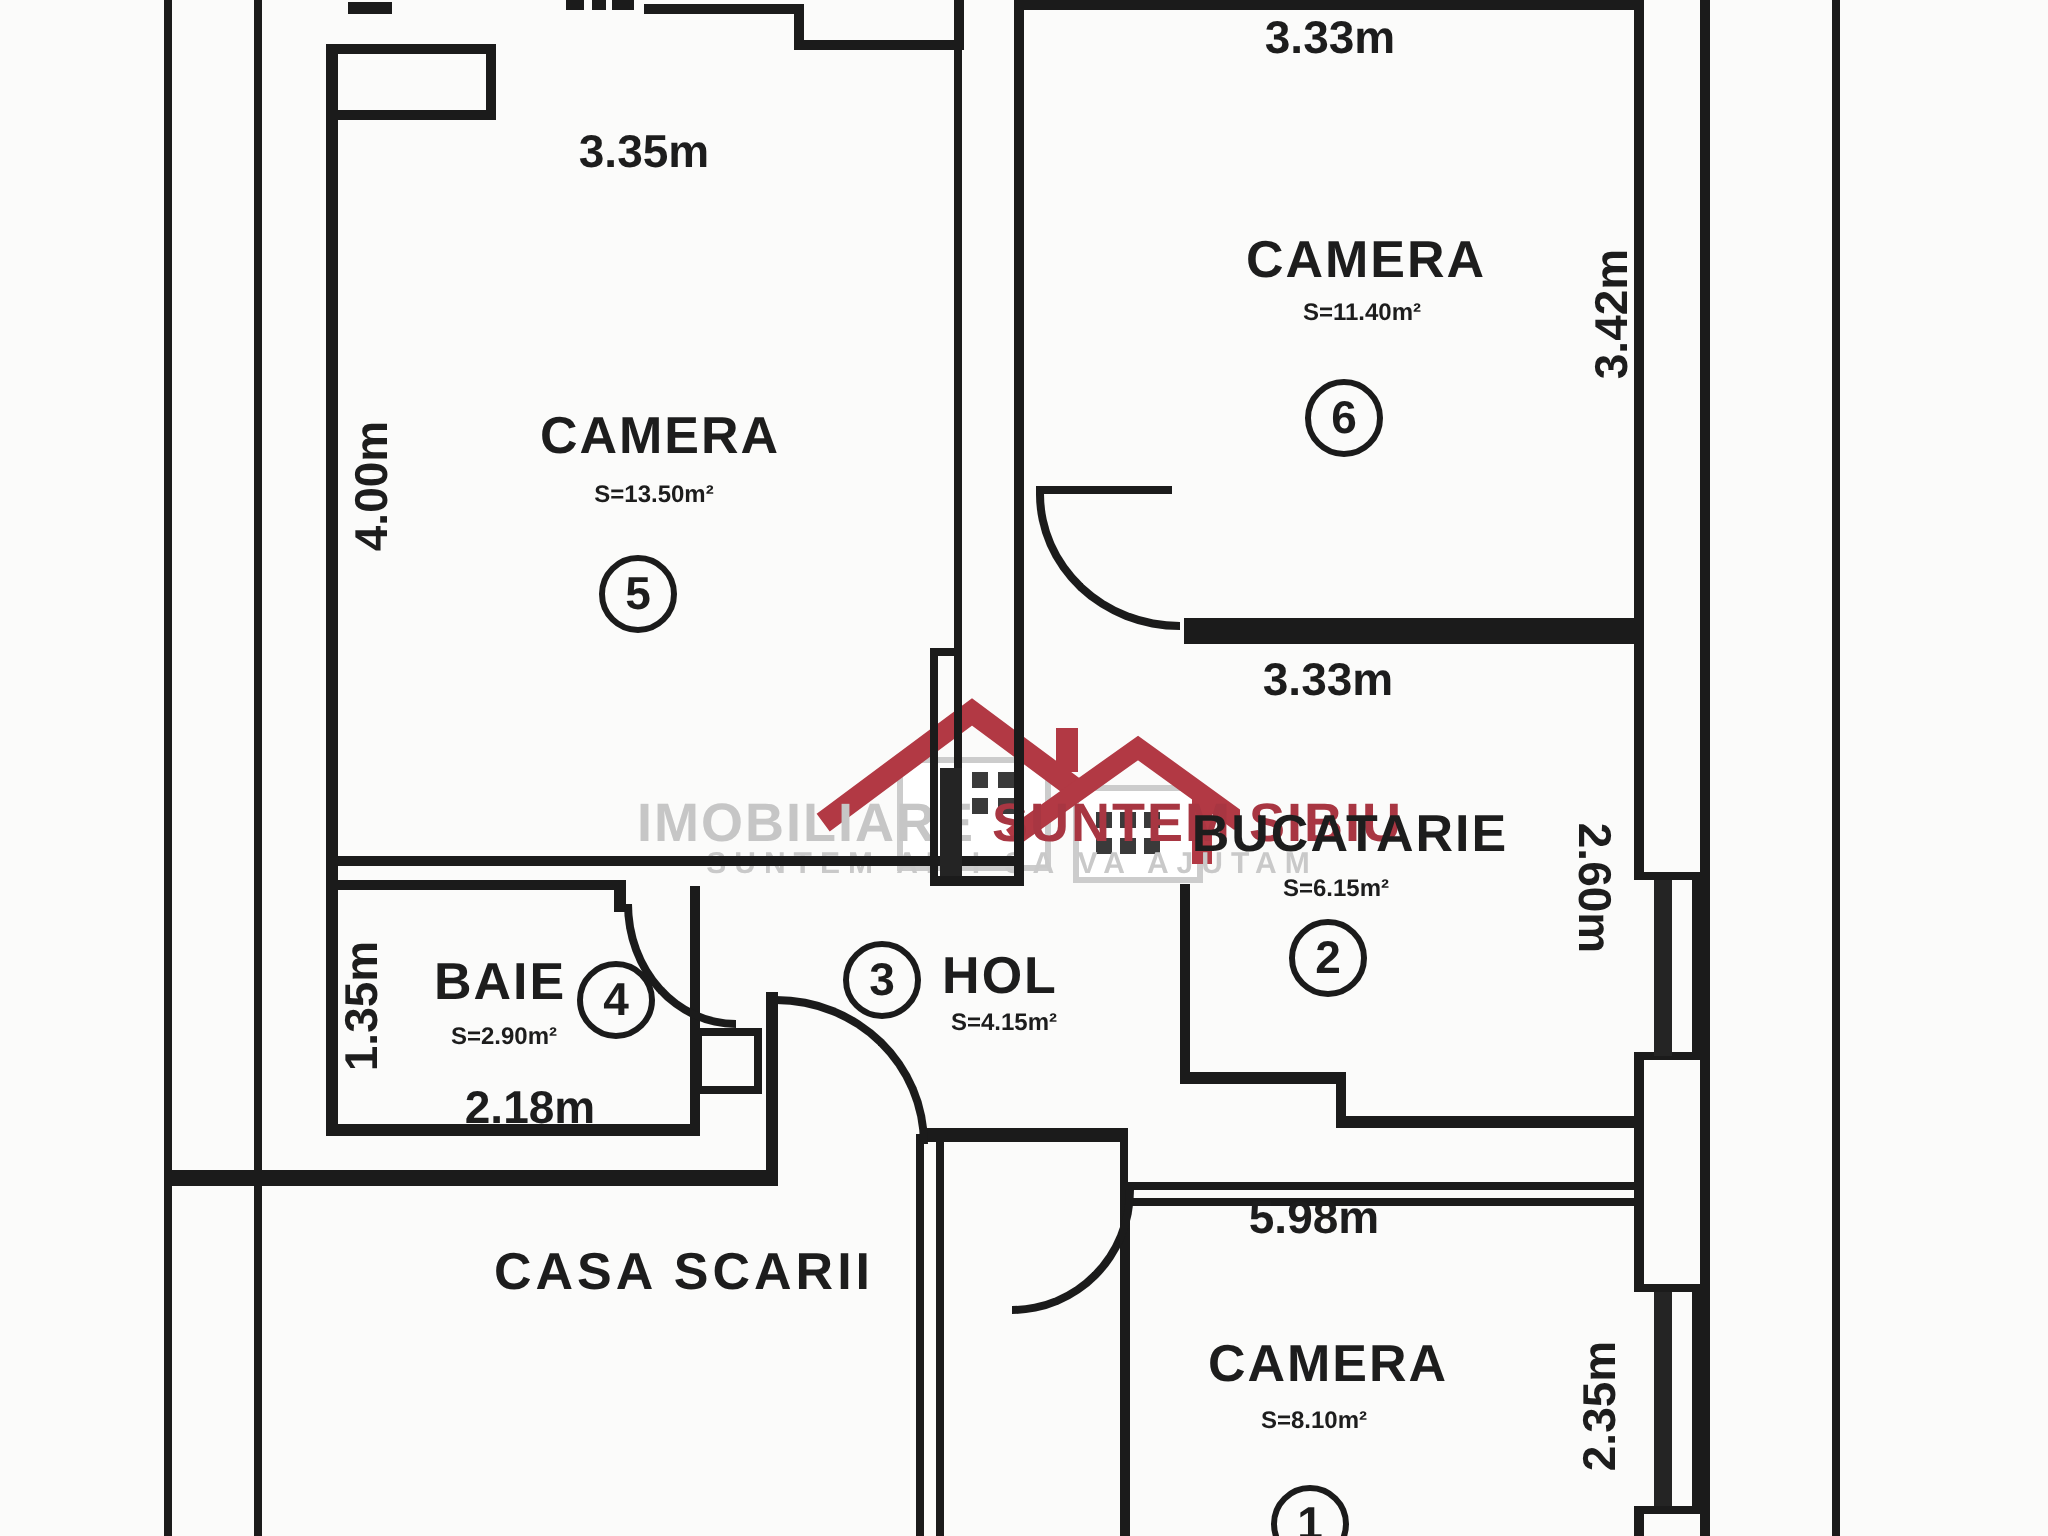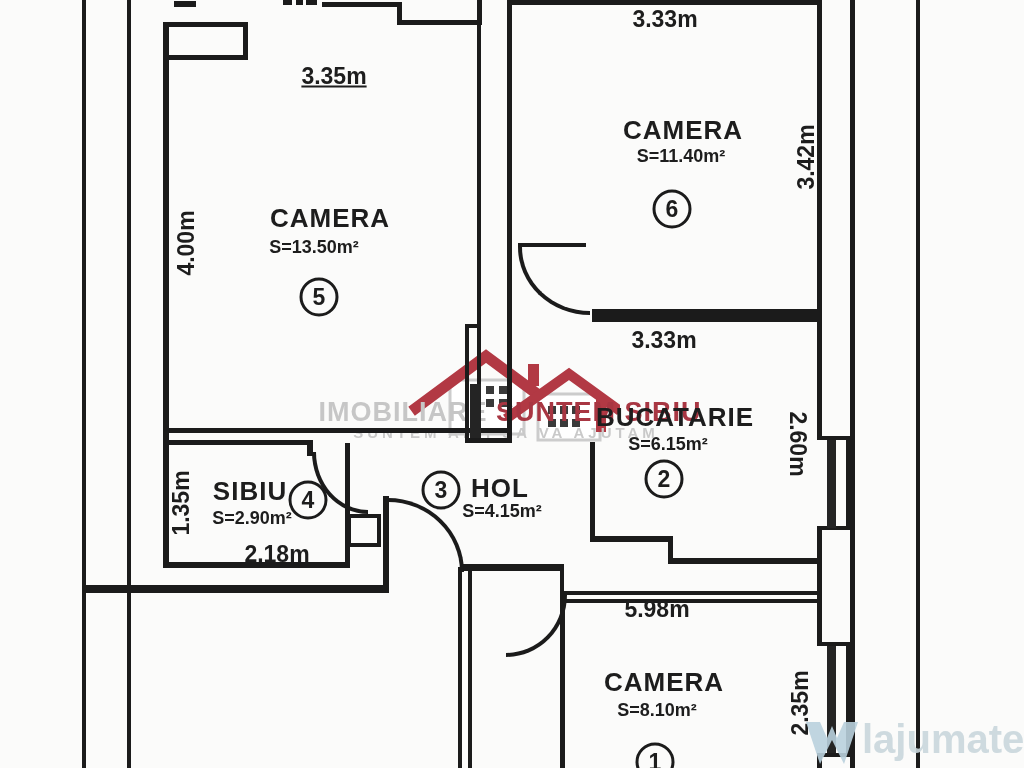--- a/index.html
+++ b/index.html
@@ -4,21 +4,21 @@
 <style>
   html,body{margin:0;padding:0;background:#ffffff;}
   .plan{
     position:relative;width:1024px;height:768px;overflow:hidden;
     background:#fbfbfa;font-family:"Liberation Sans",sans-serif;color:#1d1d1d;
   }
   .wall{position:absolute;background:#1b1b1b;z-index:4;}
   .darkbar{position:absolute;background:#242424;z-index:4;}
   .lbl{position:absolute;transform:translate(-50%,-50%);white-space:nowrap;font-weight:bold;z-index:6;}
   .room-name{font-size:26px;letter-spacing:1px;}
-  .room-area{font-size:18px;}
+  .room-area{font-size:12px;}
   .dim{font-size:23px;}
   .dim.rot-ccw{transform:translate(-50%,-50%) rotate(-90deg);}
   .dim.rot-cw{transform:translate(-50%,-50%) rotate(90deg);}
   .circle-num{
     position:absolute;transform:translate(-50%,-50%);width:33px;height:33px;
     border:3.5px solid #1b1b1b;border-radius:50%;display:flex;align-items:center;justify-content:center;
     font-size:23px;font-weight:bold;z-index:6;background:transparent;
   }
   .arc{position:absolute;z-index:5;}
   .arc-bl{border-left:4px solid #1b1b1b;border-bottom:4px solid #1b1b1b;border-bottom-left-radius:100% 100%;}
@@ -63,61 +63,56 @@
   <div class="tagline" style="left:506px;top:432px;">SUNTEM AICI SA VA AJUTAM</div>
 
   <div class="arc arc-bl" style="left:518px;top:247px;width:68px;height:64px;"></div>
   <div class="arc arc-bl" style="left:312px;top:452px;width:52px;height:58px;"></div>
   <div class="arc arc-tr" style="left:388px;top:498px;width:72px;height:70px;"></div>
   <div class="arc arc-br" style="left:506px;top:595px;width:57px;height:58px;"></div>
 
   <div class="niche" style="left:347px;top:514px;width:26px;height:25px;"></div>
 
   <div class="lbl room-name" style="left:330px;top:218px;">CAMERA</div>
-  <div class="lbl room-area" style="left:314px;top:247px;">S=13.50m²</div>
+  <div class="lbl room-area" style="left:327px;top:247px;">S=13.50m²</div>
   <div class="circle-num" style="left:319px;top:297px;">5</div>
 
   <div class="lbl room-name" style="left:683px;top:130px;">CAMERA</div>
   <div class="lbl room-area" style="left:681px;top:156px;">S=11.40m²</div>
   <div class="circle-num" style="left:672px;top:209px;">6</div>
 
   <div class="lbl room-name" style="left:675px;top:417px;">BUCATARIE</div>
   <div class="lbl room-area" style="left:668px;top:444px;">S=6.15m²</div>
   <div class="circle-num" style="left:664px;top:479px;">2</div>
 
-  <div class="lbl room-name" style="left:250px;top:491px;">SIBIU</div>
+  <div class="lbl room-name" style="left:250px;top:491px;">BAIE</div>
   <div class="lbl room-area" style="left:252px;top:518px;">S=2.90m²</div>
   <div class="circle-num" style="left:308px;top:500px;">4</div>
 
   <div class="lbl room-name" style="left:500px;top:488px;">HOL</div>
   <div class="lbl room-area" style="left:502px;top:511px;">S=4.15m²</div>
   <div class="circle-num" style="left:441px;top:490px;">3</div>
 
   <div class="lbl room-name" style="left:664px;top:682px;">CAMERA</div>
   <div class="lbl room-area" style="left:657px;top:710px;">S=8.10m²</div>
   <div class="circle-num" style="left:655px;top:762px;">1</div>
 
+  <div class="lbl room-name" style="left:342px;top:636px;letter-spacing:2px;">CASA SCARII</div>
 
-  <div class="lbl dim" style="left:334px;top:76px;text-decoration:underline;">3.35m</div>
+  <div class="lbl dim" style="left:322px;top:76px;">3.35m</div>
   <div class="lbl dim rot-ccw" style="left:186px;top:243px;">4.00m</div>
   <div class="lbl dim" style="left:665px;top:19px;">3.33m</div>
   <div class="lbl dim rot-ccw" style="left:806px;top:157px;">3.42m</div>
   <div class="lbl dim" style="left:664px;top:340px;">3.33m</div>
   <div class="lbl dim rot-cw" style="left:797px;top:444px;">2.60m</div>
   <div class="lbl dim rot-ccw" style="left:181px;top:503px;">1.35m</div>
-  <div class="lbl dim" style="left:277px;top:554px;">2.18m</div>
+  <div class="lbl dim" style="left:265px;top:554px;">2.18m</div>
   <div class="lbl dim" style="left:657px;top:609px;">5.98m</div>
   <div class="lbl dim rot-ccw" style="left:800px;top:703px;">2.35m</div>
 
-  <div class="lajumate">
-    <svg width="52" height="50" viewBox="0 0 52 50" style="margin-right:4px;">
-      <polygon points="0,8 14,50 26,26 38,50 52,8 38,8 31,24 26,12 21,24 14,8" fill="#b9d0dd" opacity="0.9"></polygon>
-    </svg>
-    <span class="wordmark">lajumate</span>
-  </div>
 
 <div class="wall" style="left: 82px; top: 0px; width: 4px; height: 768px;"></div>
     <div class="wall" style="left: 127px; top: 0px; width: 4px; height: 768px;"></div>
     <div class="wall" style="left: 174px; top: 1px; width: 22px; height: 6px;"></div>
     <div class="wall" style="left: 283px; top: 0px; width: 9px; height: 5px;"></div>
     <div class="wall" style="left: 296px; top: 0px; width: 7px; height: 5px;"></div>
     <div class="wall" style="left: 306px; top: 0px; width: 11px; height: 5px;"></div>
     <div class="wall" style="left: 163px; top: 22px; width: 6px; height: 546px;"></div>
     <div class="wall" style="left: 163px; top: 22px; width: 85px; height: 5px;"></div>
     <div class="wall" style="left: 243px; top: 22px; width: 5px; height: 38px;"></div>

